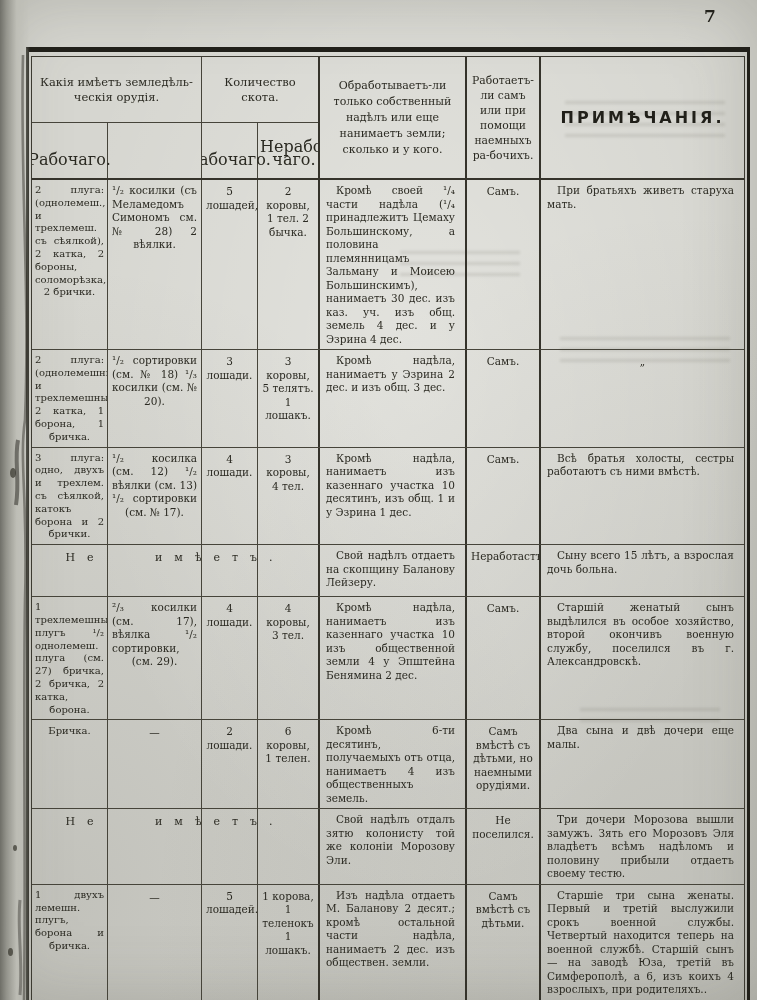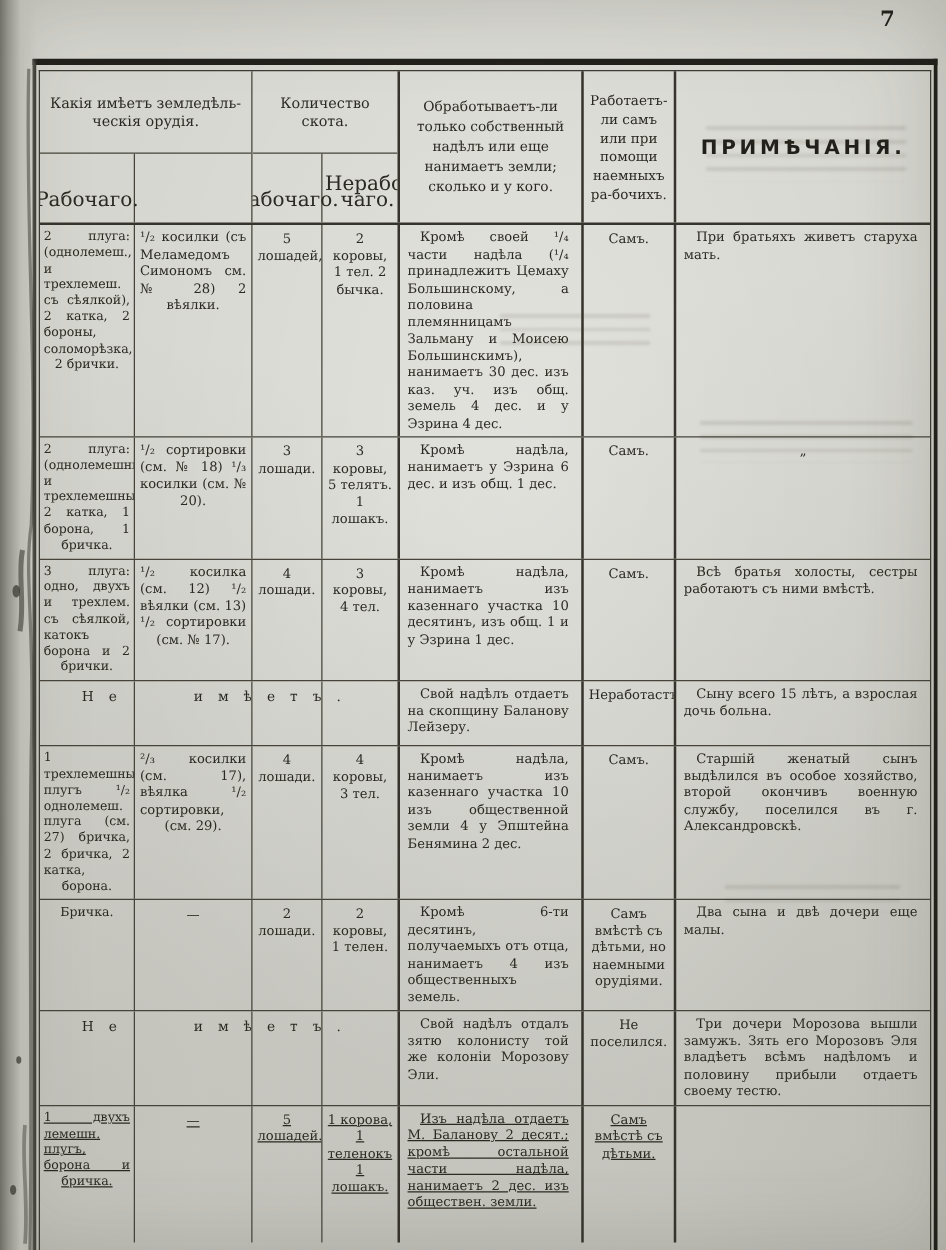--- a/index.html
+++ b/index.html
@@ -38,21 +38,21 @@
     position:absolute;left:2px;right:2px;top:4px;bottom:0;
     border:1px solid #3c3a31;border-bottom:none;
     color:#2b2a22;
   }
   .row{
     display:grid;
     grid-template-columns:76px 94px 56px 62px 147px 74px 1fr;
     border-bottom:1px solid #46443a;
     box-sizing:border-box;
   }
-  .row:last-child{border-bottom:none;text-decoration:underline;}
+  .row:last-child{border-bottom:none;}
   .cell{
     box-sizing:border-box;overflow:hidden;
     padding:4px 4px 3px 4px;
     font-size:10.5px;line-height:13.5px;
     position:relative;
   }
   .b1{border-right:1px solid #46443a;}
   .b2{border-right:2px solid #35332b;}
   
   .hrow{min-height:123px;border-bottom:2px solid #35332b;}
@@ -137,21 +137,21 @@
         <div class="cell just b2">Кромѣ своей ¹/₄ части надѣла (¹/₄ принадлежитъ Цемаху Большинскому, а половина племянницамъ Зальману и Моисею Большинскимъ), нанимаетъ 30 дес. изъ каз. уч. изъ общ. земель 4 дес. и у Эзрина 4 дес.</div>
         <div class="cell ctr b2">Самъ.</div>
         <div class="cell just">При братьяхъ живетъ старуха мать.</div>
       </div>
 
       <div class="row r2">
         <div class="cell c1 eq b1">2 плуга: (однолемешный и трехлемешный, 2 катка, 1 борона, 1 бричка.</div>
         <div class="cell eq b1">¹/₂ сортировки (см. № 18) ¹/₃ косилки (см. № 20).</div>
         <div class="cell num b1">3 лошади.</div>
         <div class="cell num b2">3 коровы, 5 телятъ. 1 лошакъ.</div>
-        <div class="cell just b2">Кромѣ надѣла, нанимаетъ у Эзрина 6 дес. и изъ общ. 1 дес.</div>
+        <div class="cell just b2">Кромѣ надѣла, нанимаетъ у Эзрина 2 дес. и изъ общ. 3 дес.</div>
         <div class="cell ctr b2">Самъ.</div>
         <div class="cell ctr">„</div>
       </div>
 
       <div class="row r3">
         <div class="cell c1 eq b1">3 плуга: одно, двухъ и трехлем. съ сѣялкой, катокъ борона и 2 брички.</div>
         <div class="cell eq b1">¹/₂ косилка (см. 12) ¹/₂ вѣялки (см. 13) ¹/₂ сортировки (см. № 17).</div>
         <div class="cell num b1">4 лошади.</div>
         <div class="cell num b2">3 коровы, 4 тел.</div>
         <div class="cell just b2">Кромѣ надѣла, нанимаетъ изъ казеннаго участка 10 десятинъ, изъ общ. 1 и у Эзрина 1 дес.</div>
@@ -176,21 +176,21 @@
         <div class="cell num b2">4 коровы, 3 тел.</div>
         <div class="cell just b2">Кромѣ надѣла, нанимаетъ изъ казеннаго участка 10 изъ общественной земли 4 у Эпштейна Бенямина 2 дес.</div>
         <div class="cell ctr b2">Самъ.</div>
         <div class="cell just">Старшій женатый сынъ выдѣлился въ особое хозяйство, второй окончивъ военную службу, поселился въ г. Александровскѣ.</div>
       </div>
 
       <div class="row r6">
         <div class="cell c1 ctr b1">Бричка.</div>
         <div class="cell dash b1">—</div>
         <div class="cell num b1">2 лошади.</div>
-        <div class="cell num b2">2 коровы, 1 телен.</div>
+        <div class="cell num b2">6 коровы, 1 телен.</div>
         <div class="cell just b2">Кромѣ 6-ти десятинъ, получаемыхъ отъ отца, нанимаетъ 4 изъ общественныхъ земель.</div>
         <div class="cell ctr b2" style="padding-left:2px;padding-right:2px;">Самъ вмѣстѣ съ дѣтьми, но наемными орудіями.</div>
         <div class="cell just">Два сына и двѣ дочери еще малы.</div>
       </div>
 
       <div class="row r7">
         <div class="cell span4 b2">
           <span>Не имѣетъ.</span>
           <i class="vline" style="left:75px"></i><i class="vline" style="left:169px"></i><i class="vline" style="left:225px"></i>
         </div>
@@ -199,20 +199,21 @@
         <div class="cell just">Три дочери Морозова вышли замужъ. Зять его Морозовъ Эля владѣетъ всѣмъ надѣломъ и половину прибыли отдаетъ своему тестю.</div>
       </div>
 
       <div class="row r8">
         <div class="cell c1 eq b1">1 двухъ лемешн. плугъ, борона и бричка.</div>
         <div class="cell dash b1">—</div>
         <div class="cell num b1">5 лошадей.</div>
         <div class="cell num b2">1 корова, 1 теленокъ 1 лошакъ.</div>
         <div class="cell just b2">Изъ надѣла отдаетъ М. Баланову 2 десят.; кромѣ остальной части надѣла, нанимаетъ 2 дес. изъ обществен. земли.</div>
         <div class="cell ctr b2">Самъ вмѣстѣ съ дѣтьми.</div>
+        <div class="cell just">Старшіе три сына женаты. Первый и третій выслужили срокъ военной службы. Четвертый находится теперь на военной службѣ. Старшій сынъ — на заводѣ Юза, третій въ Симферополѣ, а 6, изъ коихъ 4 взрослыхъ, при родителяхъ..</div>
       </div>
 
     </div>
   </div>
 
   <div class="binding">
     <svg width="40" height="1000" viewBox="0 0 40 1000">
       <path d="M23,55 C20,180 30,290 25,420 C19,460 28,500 25,600 C23,730 26,870 24,1000" stroke="#2b2a23" stroke-width="2.6" fill="none" opacity="0.55"></path>
       <path d="M18,440 C14,460 20,480 16,505" stroke="#23221c" stroke-width="4" fill="none" opacity="0.6"></path>
       <path d="M20,900 C17,930 23,960 20,995" stroke="#23221c" stroke-width="3" fill="none" opacity="0.45"></path>

